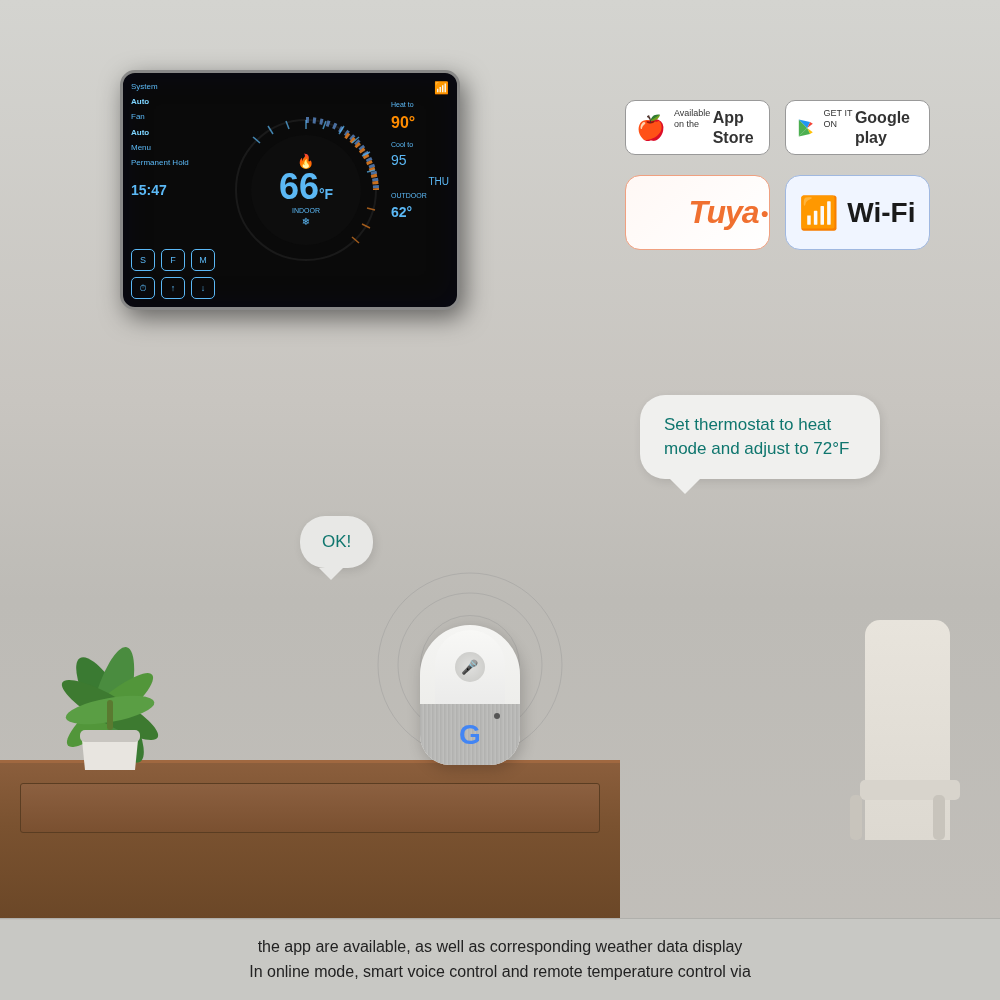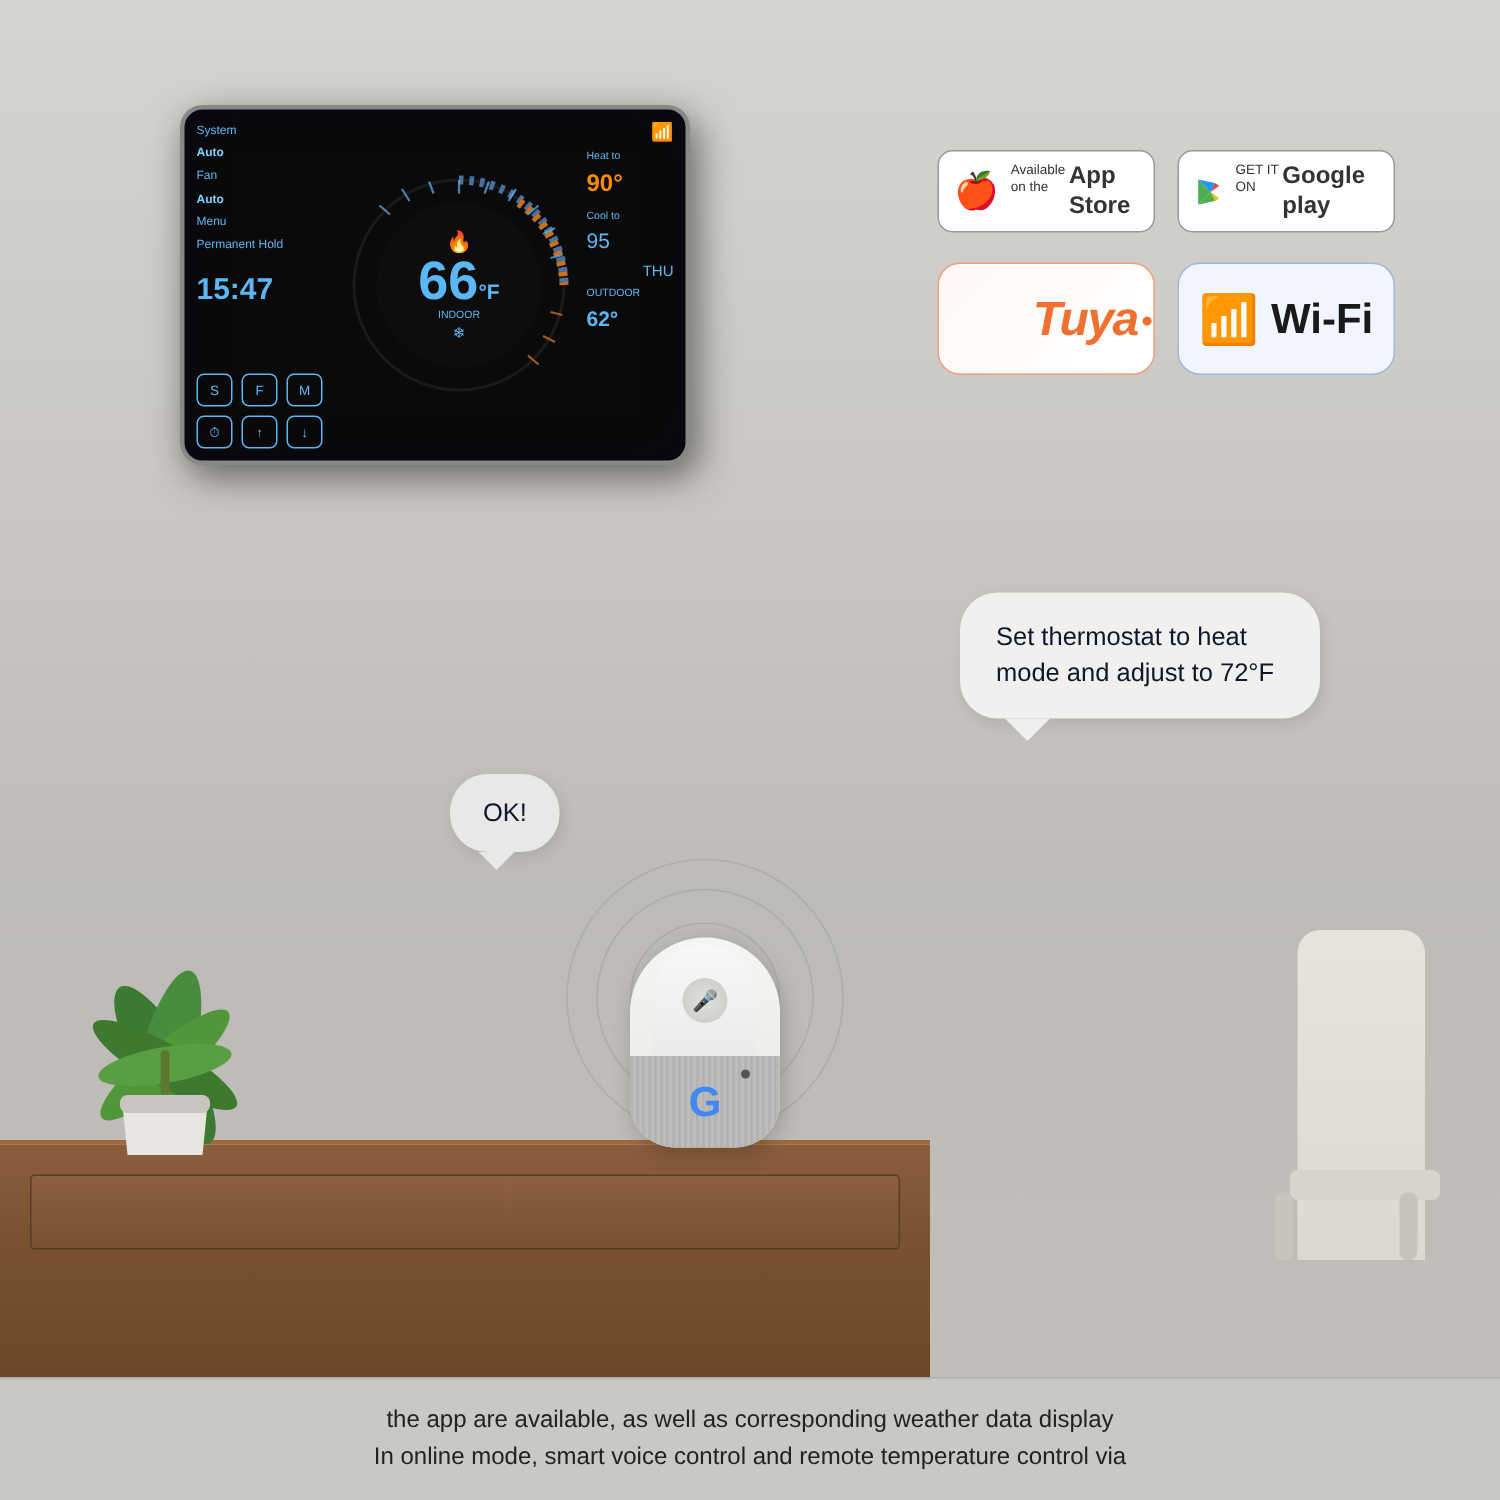--- a/index.html
+++ b/index.html
@@ -187,21 +187,21 @@
       color: #5bb8f5;
       font-size: 8px;
       line-height: 1.4;
     }
     .thermo-menu-item.highlighted {
       color: #7dd4ff;
       font-weight: bold;
     }
     .thermo-time {
       color: #5bb8f5;
-      font-size: 20px;
+      font-size: 14px;
       font-weight: bold;
       margin-top: 10px;
     }
     .thermo-buttons {
       display: flex;
       gap: 6px;
       margin-top: auto;
       flex-wrap: wrap;
     }
     .thermo-btn {
@@ -442,21 +442,21 @@
       content: '';
       position: absolute;
       bottom: -12px;
       right: 30px;
       border-width: 12px 12px 0;
       border-style: solid;
       border-color: #e8e8e6 transparent transparent;
     }
     .bubble-text {
       font-size: 17px;
-      color: #0f172a;
+      color: #0f766e;
       line-height: 1.4;
     }
 
     
     .bottom-caption {
       position: absolute;
       bottom: 0;
       left: 0;
       width: 100%;
       background: rgba(200,200,196,0.95);

